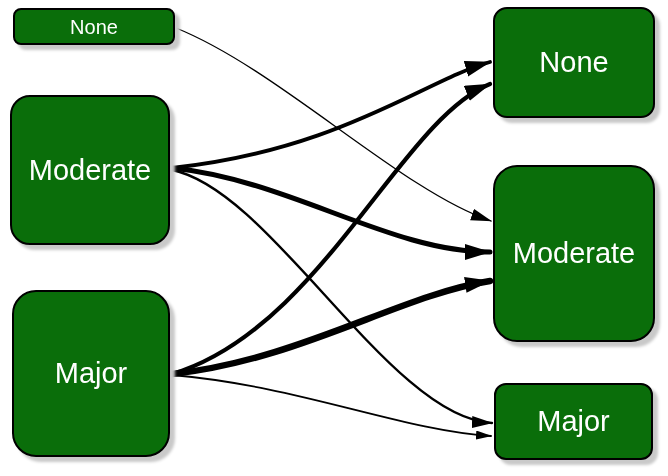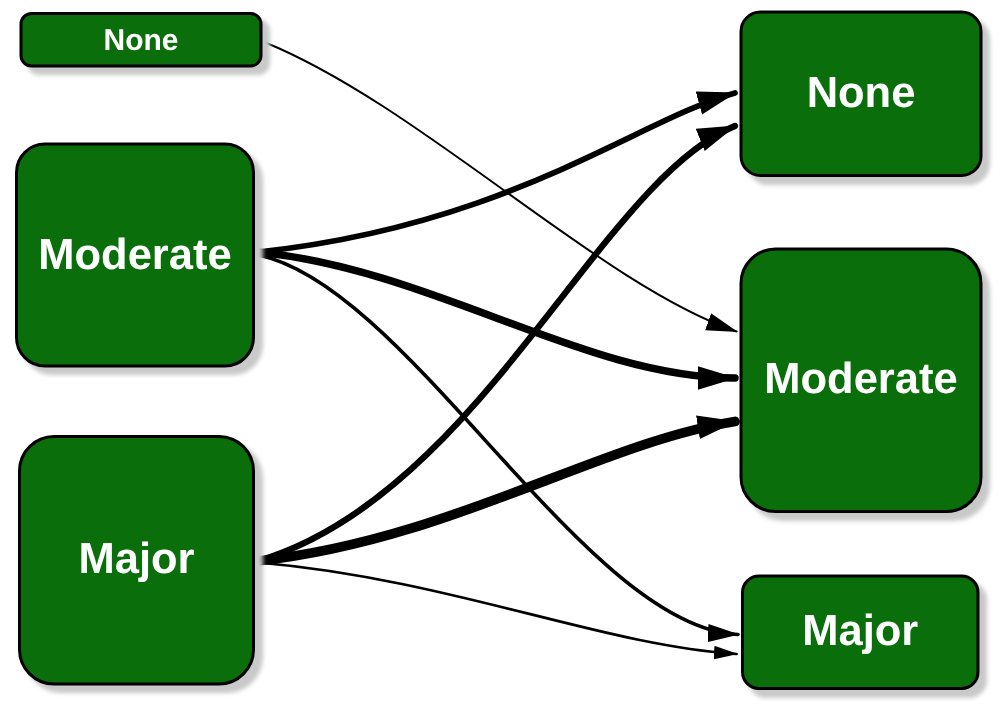--- a/index.html
+++ b/index.html
@@ -3,21 +3,20 @@
 <meta charset="utf-8">
 <style>
   html, body { margin:0; padding:0; background:#ffffff; }
   #canvas {
     position:relative;
     width:668px;
     height:476px;
     background:#ffffff;
     overflow:hidden;
     font-family:"Liberation Sans", sans-serif;
-    font-weight:bold;
   }
   #edge-layer {
     position:absolute;
     left:0; top:0;
     width:668px;
     height:476px;
   }
   .edge {
     fill:none;
     stroke:#000000;

